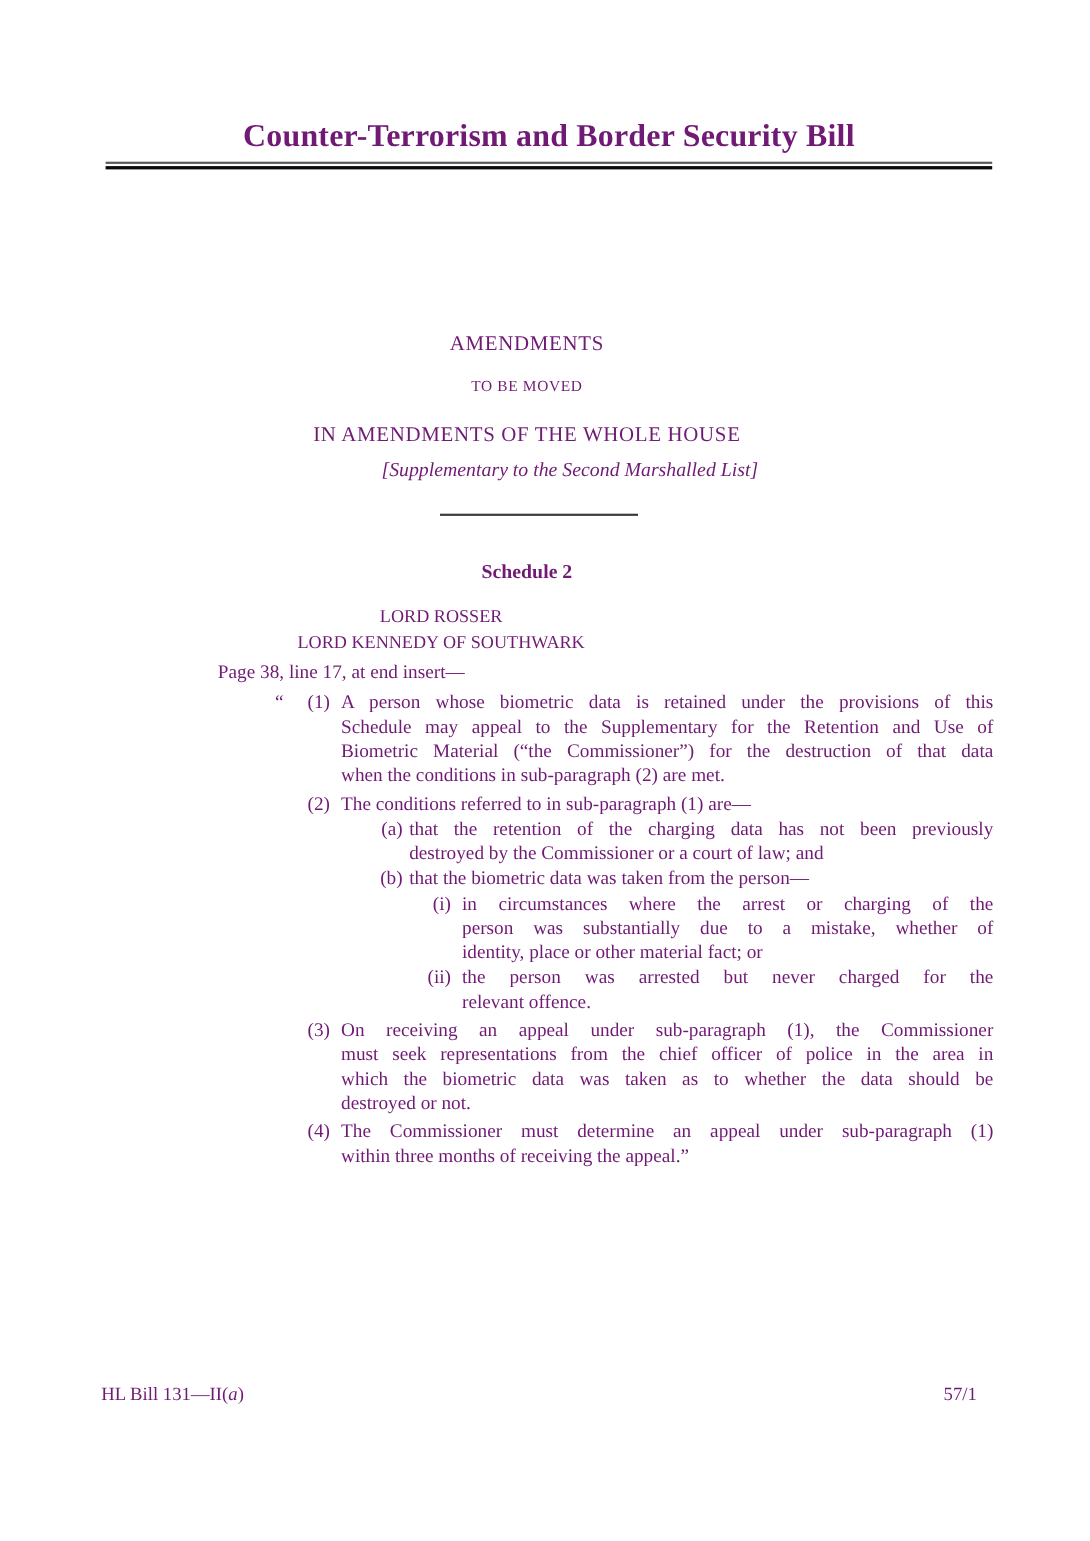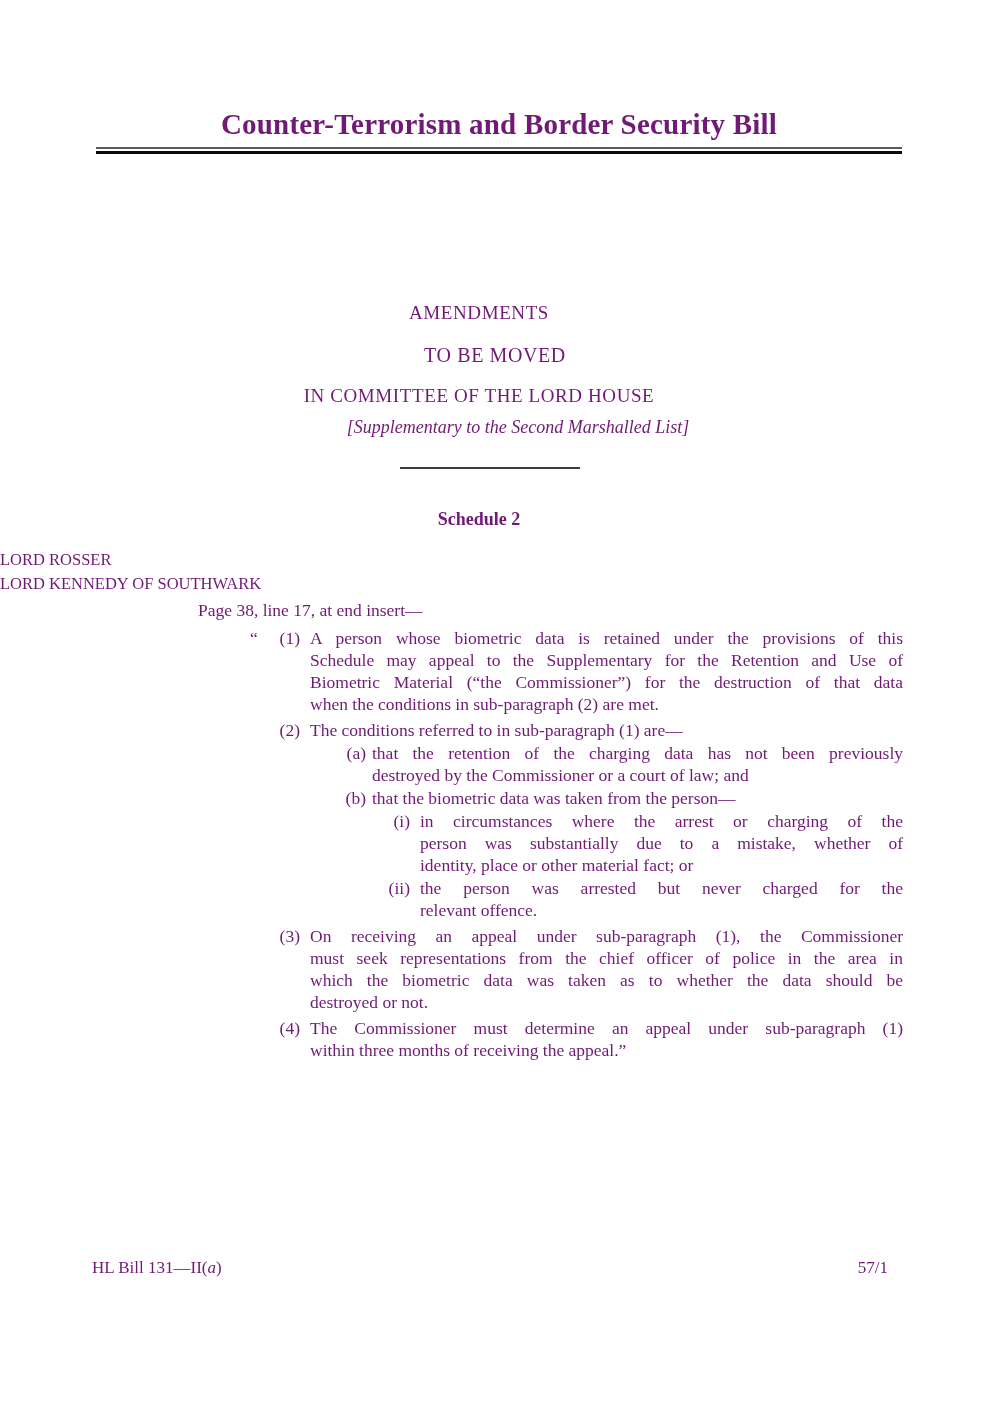--- a/index.html
+++ b/index.html
@@ -38,35 +38,35 @@
     top: 151px;
     left: 96px;
     width: 806px;
     height: 3px;
     background: #0a0a0a;
   }
 
   
   .h-line { position: absolute; left: 0; width: 958px; text-align: center; }
   .h1a { top: 302px; font-size: 19px; letter-spacing: 0.6px; }
-  .h1b { top: 344px; font-size: 20px; letter-spacing: 0.6px; padding-left: 16px; }
+  .h1b { top: 344px; font-size: 14px; letter-spacing: 0.6px; }
   .h1c { top: 385px; font-size: 19px; letter-spacing: 0.6px; }
   .h-note { top: 417px; font-size: 18px; font-style: italic; margin-left: 39px; }
 
   .short-rule {
     position: absolute;
     top: 467px;
     left: 400px;
     width: 180px;
     height: 2px;
     background: #3c3c3c;
   }
 
   .schedule-title { top: 509px; font-size: 18px; font-weight: bold; }
-  .mover { position: absolute; left: 0; width: 802px; font-size: 16.5px; }
+  .mover { position: absolute; left: 0; width: 802px; text-align: center; font-size: 16.5px; }
   .mover1 { top: 550px; }
   .mover2 { top: 574px; }
 
   .instruction {
     position: absolute;
     top: 600px;
     left: 198px;
     font-size: 17.5px;
   }
 
@@ -111,21 +111,21 @@
 <body>
 
 <div class="page">
 
   <div class="doc-title">Counter-Terrorism and Border Security Bill</div>
   <div class="rule-thin"></div>
   <div class="rule-thick"></div>
 
   <div class="h-line h1a">AMENDMENTS</div>
   <div class="h-line h1b">TO BE MOVED</div>
-  <div class="h-line h1c">IN COMMITTEE OF THE LORD HOUSE</div>
+  <div class="h-line h1c">IN AMENDMENTS OF THE WHOLE HOUSE</div>
   <div class="h-line h-note">[Supplementary to the Second Marshalled List]</div>
 
   <div class="short-rule"></div>
 
   <div class="h-line schedule-title">Schedule 2</div>
   <div class="mover mover1">LORD ROSSER</div>
   <div class="mover mover2">LORD KENNEDY OF SOUTHWARK</div>
 
   <div class="instruction">Page 38, line 17, at end insert—</div>
 

